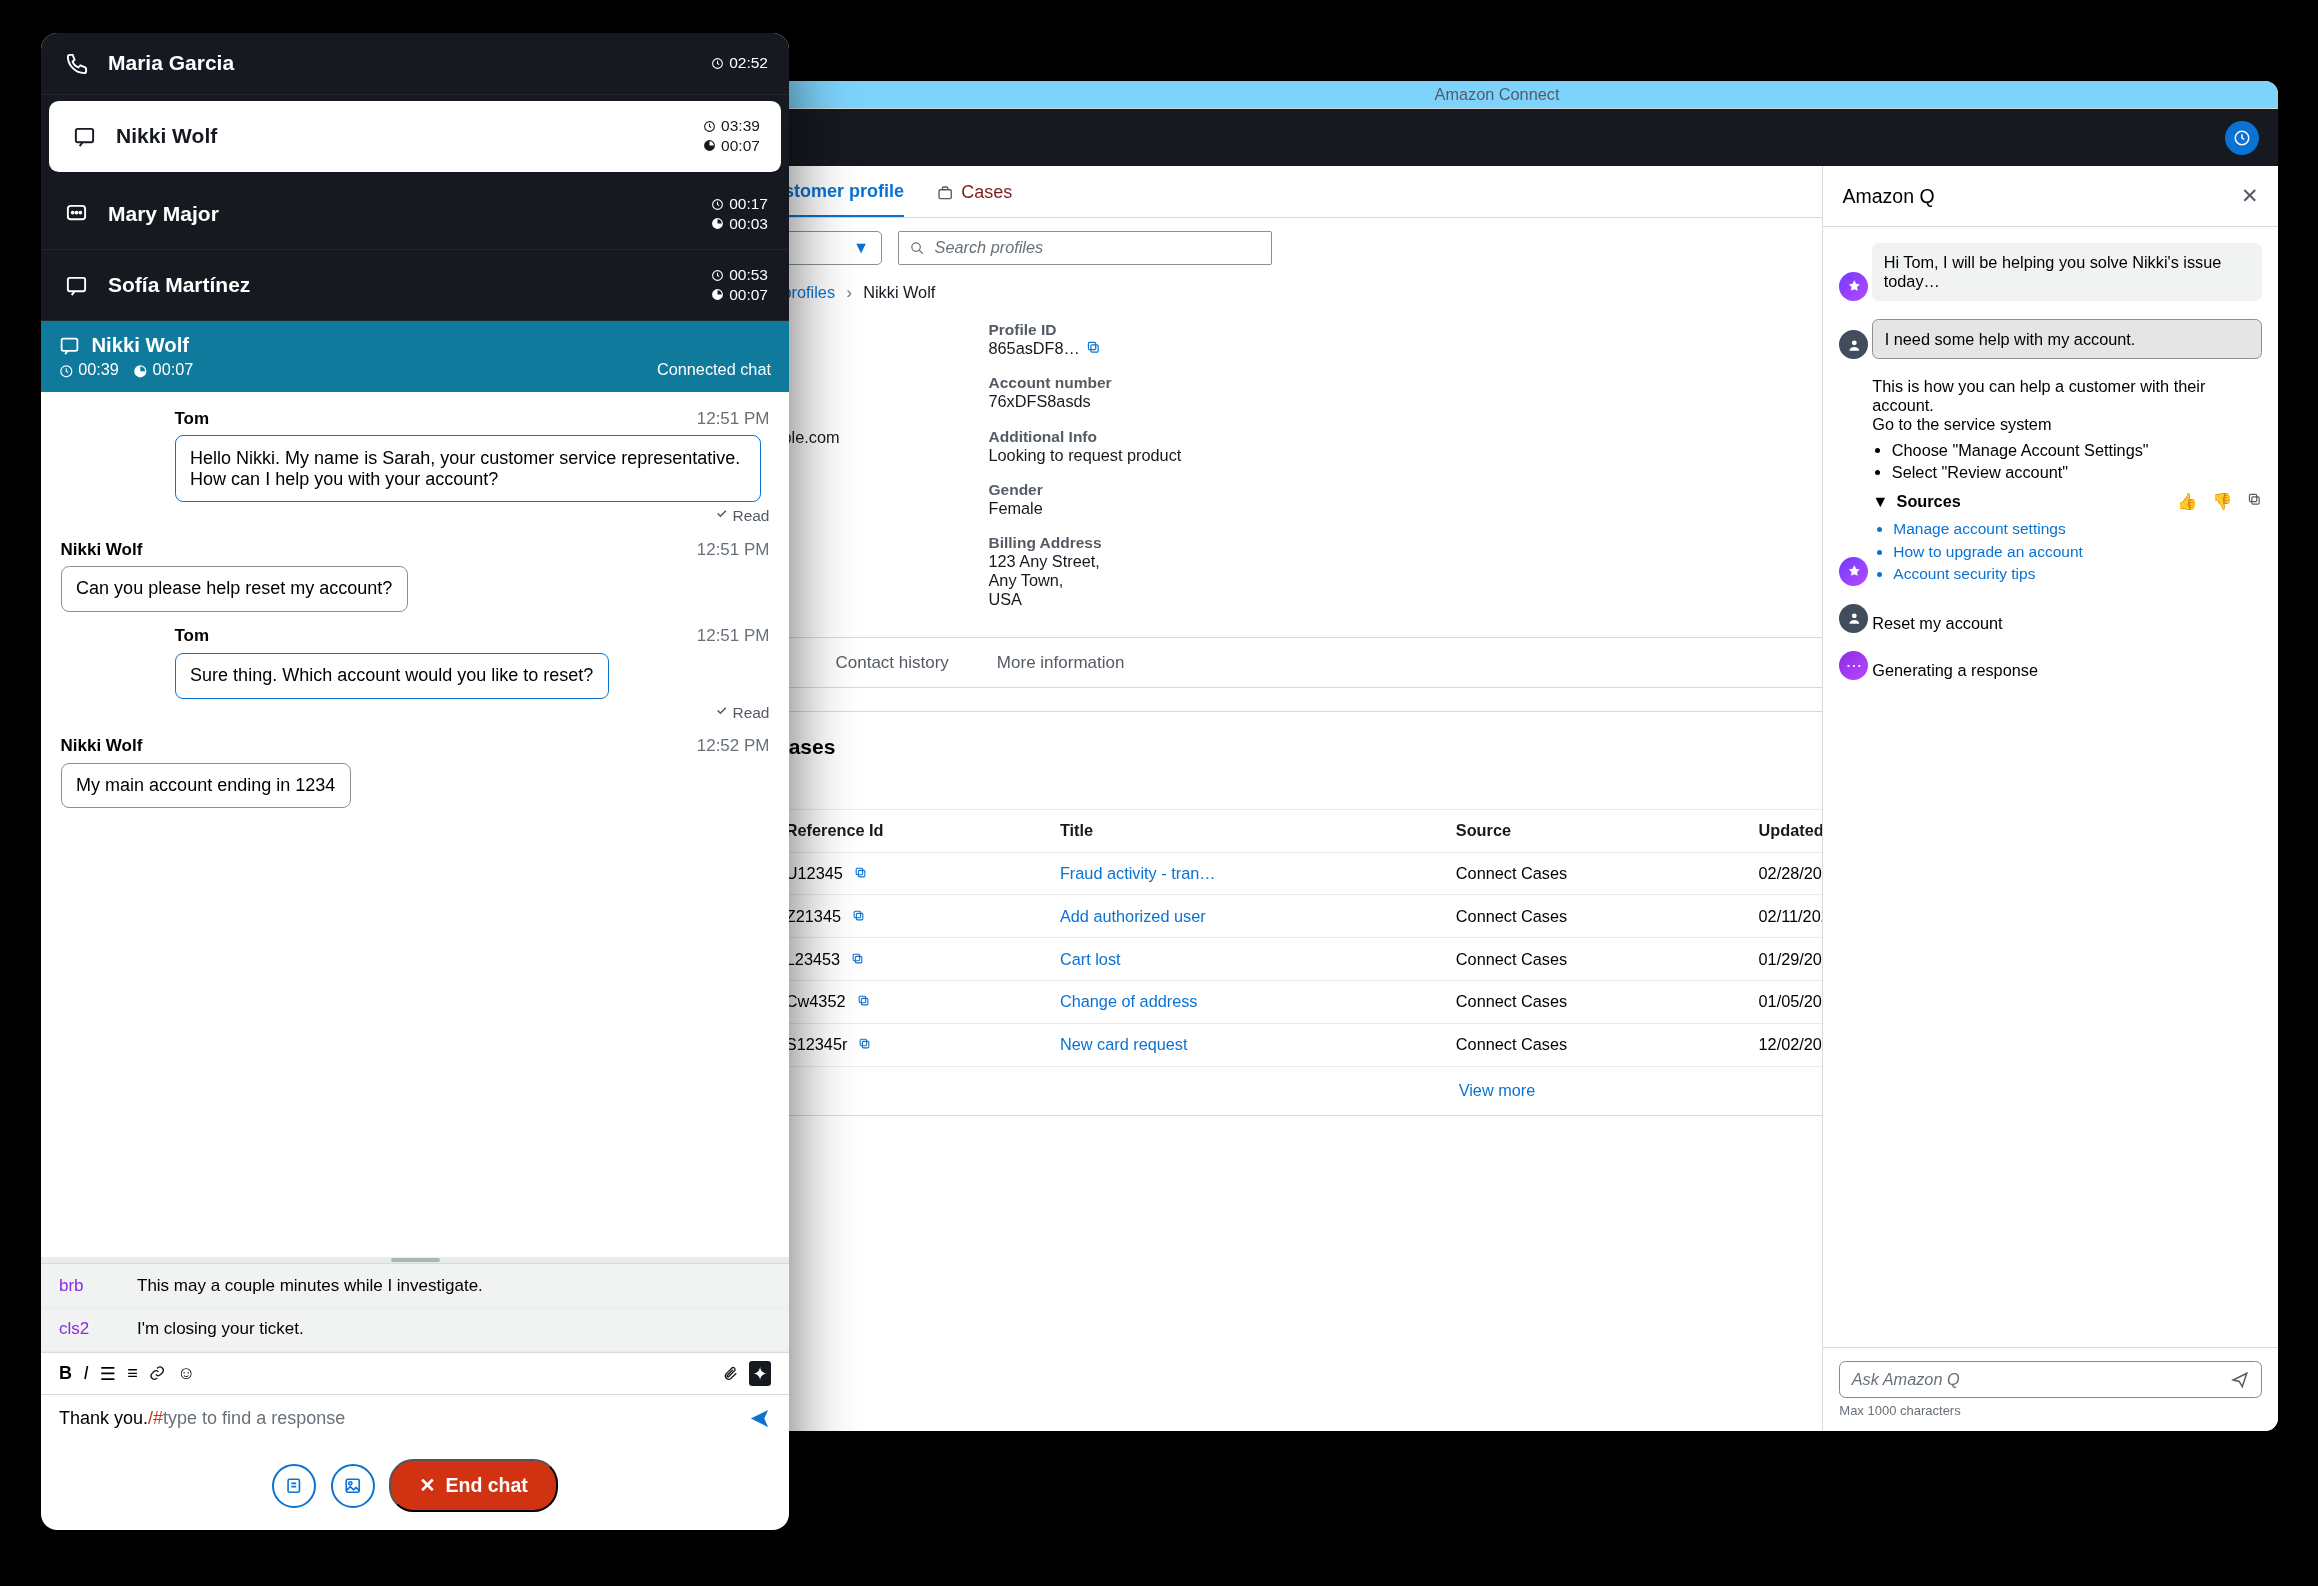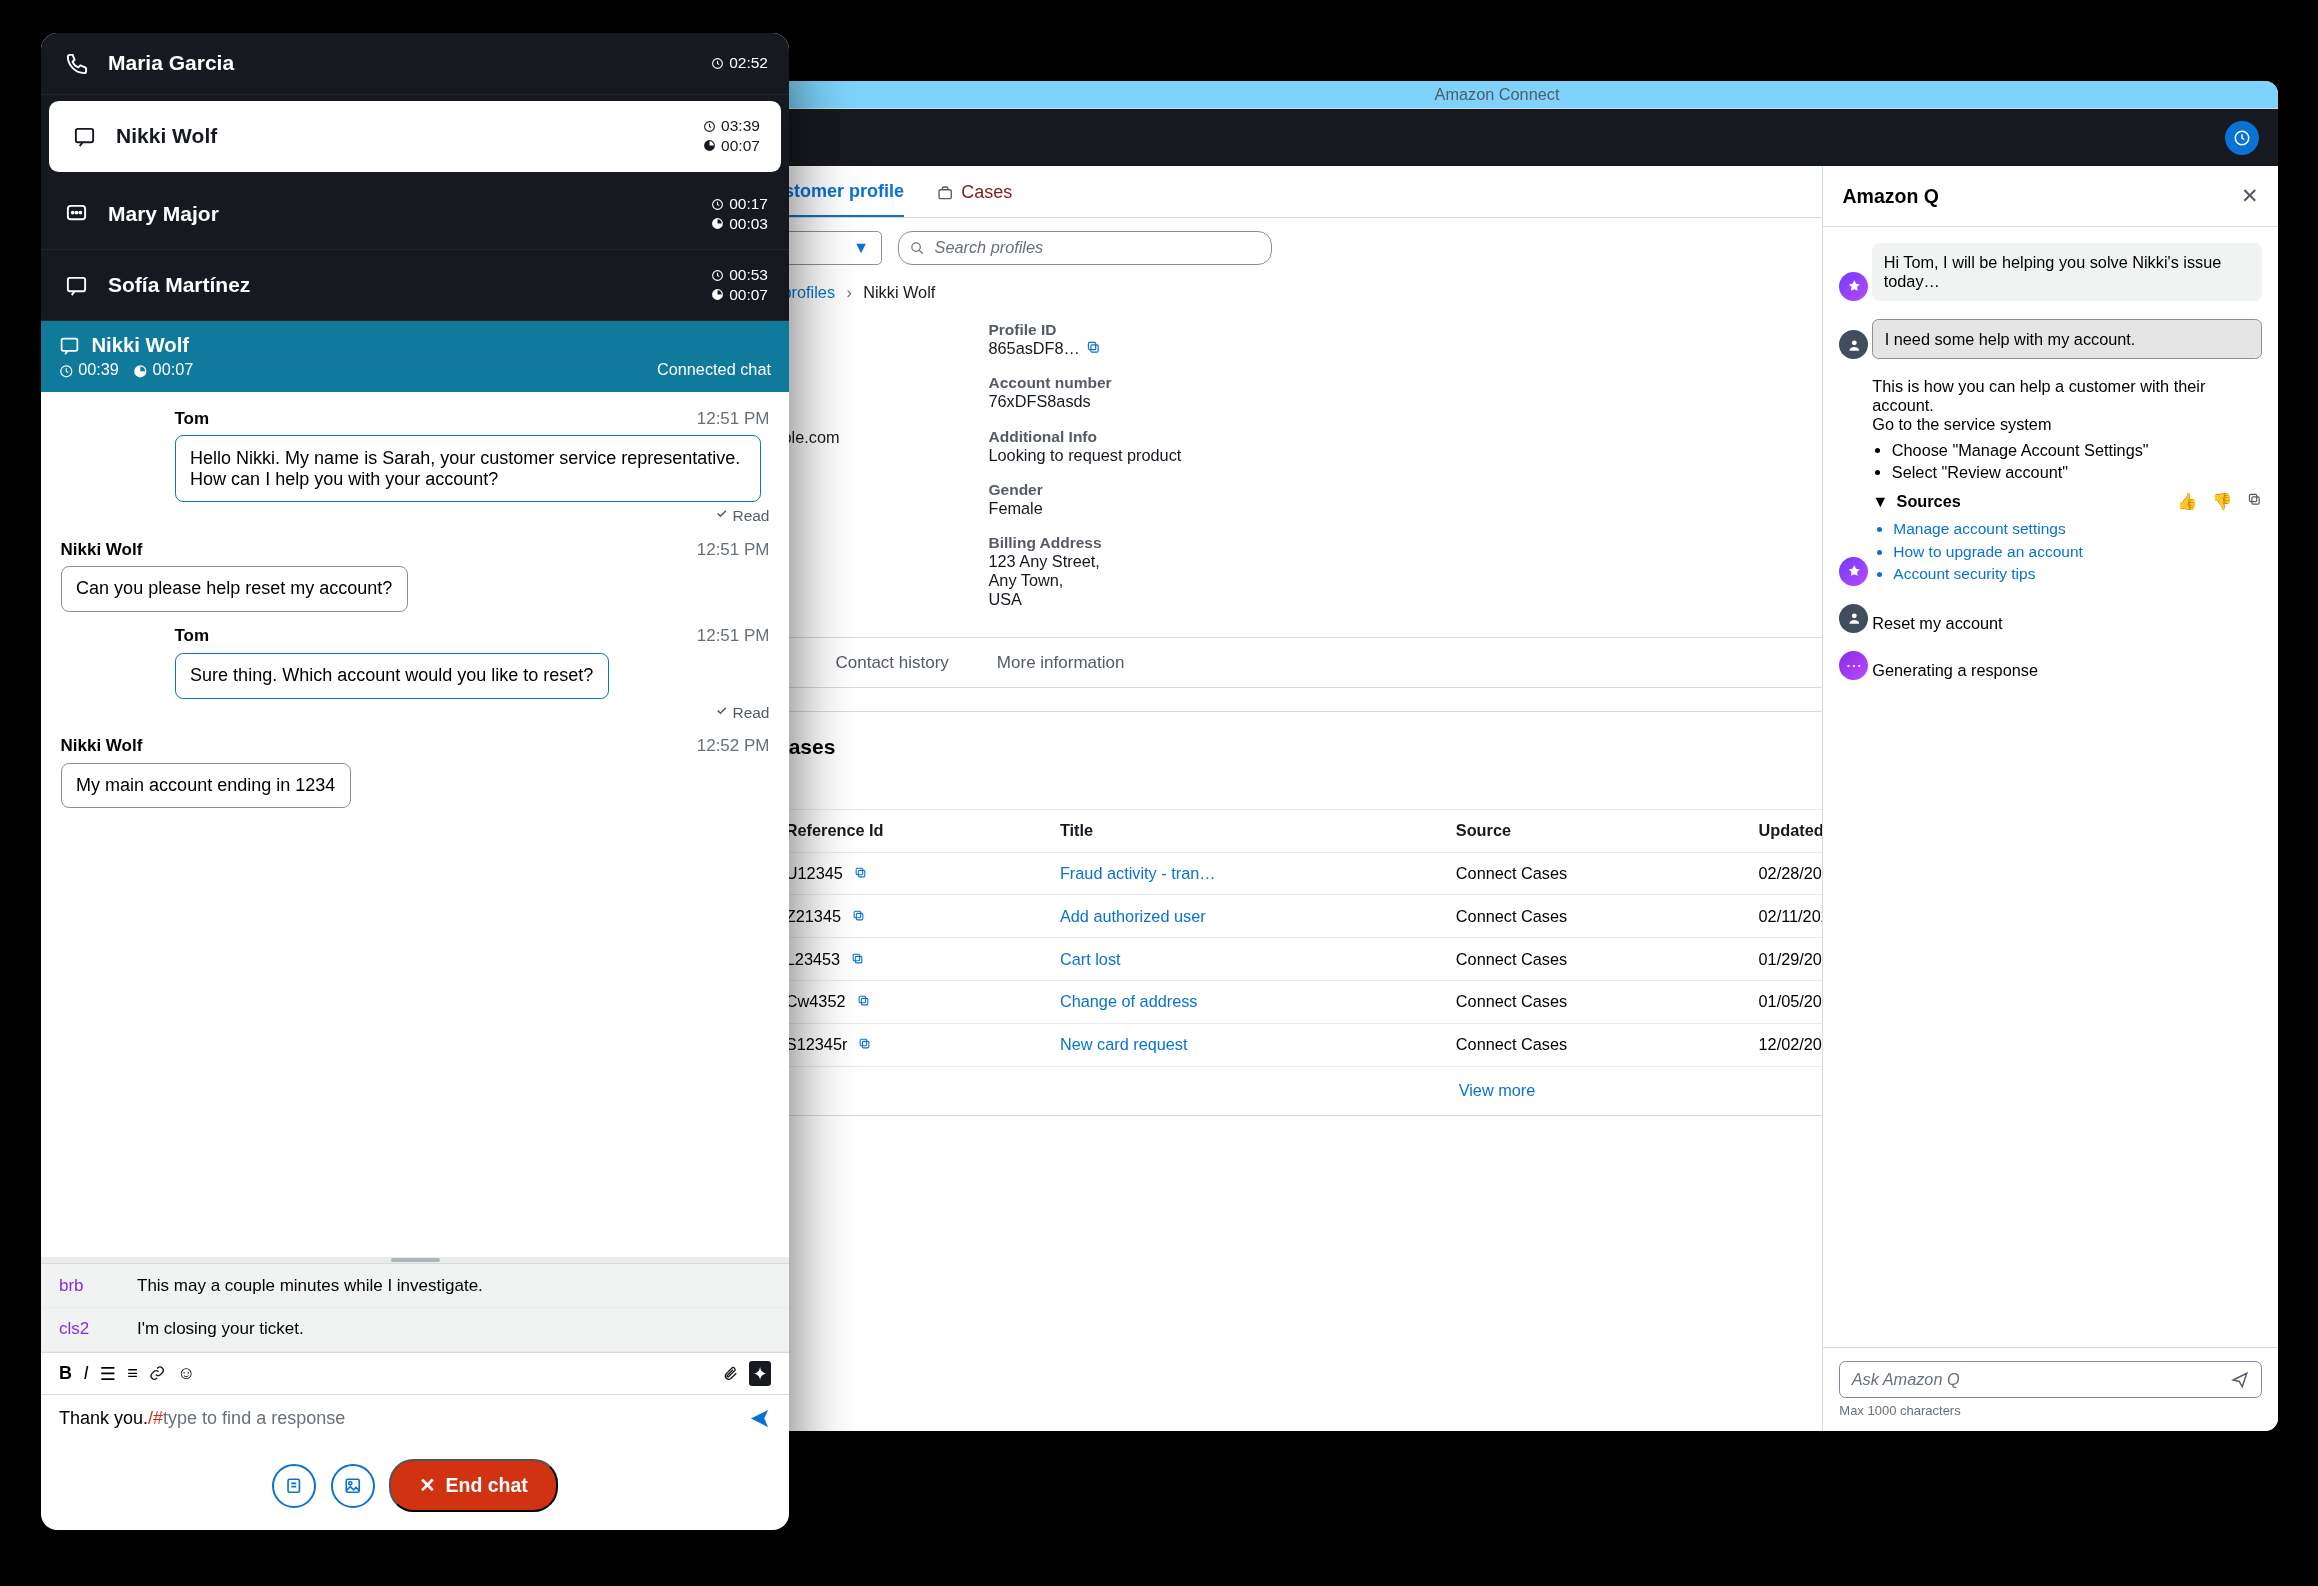--- a/index.html
+++ b/index.html
@@ -8,21 +8,21 @@
 .app-titlebar{height:28px;background:#7dd3fc;border-bottom:0.8px solid #d5dbdb;display:flex;align-items:center;justify-content:center;font-size:16.3px;color:#545b64}
 .app-header{height:57px;background:#16191f;display:flex;align-items:center;justify-content:flex-end;padding:0 19.5px}
 .header-icon{width:34px;height:34px;border-radius:50%;background:#0972d3;display:flex;align-items:center;justify-content:center}
 .tabs-row{height:52px;border-bottom:0.8px solid #d5dbdb;display:flex;align-items:center;padding:0 19.5px;gap:33px}
 .tab{display:flex;align-items:center;gap:8.1px;color:#0972d3;font-size:18px;font-weight:700;height:100%;border-bottom:2.4px solid #0972d3;padding-top:2.4px}
 .tab.alt{color:#7f1d1d;font-weight:400;border-bottom:none}
 .tabs-spacer{flex:1}
 .apps-btn{border:1.6px solid #0972d3;color:#0972d3;border-radius:18px;padding:4.9px 19.5px;font-size:16.3px;font-weight:700;display:flex;align-items:center;gap:8.1px;background:#fff}
 .filter-row{padding:11.4px 19.5px;display:flex;align-items:center;gap:16.3px}
 .sel{border:0.8px solid #879196;border-radius:4.9px;padding:6.5px 11.4px;font-size:16.3px;display:flex;align-items:center;gap:24.4px;width:146px;justify-content:space-between}
-.search{border:0.8px solid #879196;border-radius:14px;padding:6.5px 11.4px;font-size:16.3px;display:flex;align-items:center;gap:9.8px;width:374px;color:#687078}
+.search{border:0.8px solid #879196;border-radius:2px;padding:6.5px 11.4px;font-size:16.3px;display:flex;align-items:center;gap:9.8px;width:374px;color:#687078}
 .profile-btn{border:1.6px solid #0972d3;color:#0972d3;border-radius:18px;padding:6.5px 16.3px;font-size:16.3px;font-weight:700;display:flex;align-items:center;gap:6.5px;background:#fff;margin-left:auto}
 .bc{padding:4.9px 19.5px 11.4px;font-size:16.3px;color:#0972d3;display:flex;align-items:center;gap:11.4px}
 .bc .cur{color:#16191f}
 .profile-section{padding:8.1px 19.5px 19.5px;display:flex;gap:41px}
 .pcol{display:flex;flex-direction:column;gap:16.3px;min-width:212px}
 .plabel{font-size:15.5px;color:#545b64;font-weight:700}
 .pval{font-size:16.3px;color:#16191f}
 .edit-btn{border:1.6px solid #0972d3;color:#0972d3;border-radius:18px;padding:6.5px 19.5px;font-size:16.3px;font-weight:700;display:flex;align-items:center;gap:8.1px;background:#fff}
 .assoc{color:#037f0c;font-size:16.3px;font-weight:700;display:flex;align-items:center;gap:6.5px}
 .subtabs{border-top:0.8px solid #d5dbdb;border-bottom:0.8px solid #d5dbdb;padding:0 19.5px;display:flex;gap:48px;margin-top:8.1px}
@@ -34,21 +34,21 @@
 .refresh{border:1.6px solid #545b64;border-radius:50%;width:34px;height:34px;display:flex;align-items:center;justify-content:center}
 .pager{display:flex;align-items:center;gap:14.6px;padding:0 19.5px 8.1px;justify-content:flex-end;font-size:16.3px;color:#545b64}
 .pager .active{color:#16191f;font-weight:700}
 table{width:100%;border-collapse:collapse}
 th{text-align:left;font-size:16.3px;color:#16191f;font-weight:700;padding:11.4px 16.3px;border-top:0.8px solid #e9ebed;border-bottom:0.8px solid #e9ebed}
 td{font-size:16.3px;padding:11.4px 16.3px;border-bottom:0.8px solid #e9ebed}
 td .link{color:#0972d3}
 .viewmore{text-align:center;padding:14.6px;color:#0972d3;font-size:16.3px}
 .right-panel{position:absolute;right:0;top:85px;bottom:0;width:456px;border-left:0.8px solid #d5dbdb;background:#fff;display:flex;flex-direction:column}
 .rp-head{padding:18px 19.5px;display:flex;align-items:center;justify-content:space-between;border-bottom:0.8px solid #d5dbdb}
-.rp-title{font-size:19.5px;font-weight:700}
+.rp-title{font-size:19.5px;font-weight:400}
 .rp-body{flex:1;padding:16.3px;overflow:auto;display:flex;flex-direction:column;gap:18px;font-size:16.3px}
 .q-row{display:flex;gap:4px;align-items:flex-end}
 .q-avatar{width:29px;height:29px;border-radius:50%;flex-shrink:0;display:flex;align-items:center;justify-content:center}
 .q-avatar.q{background:linear-gradient(135deg,#6f3bff,#b84aff)}
 .q-avatar.u{background:#414d5c}
 .q-bubble{background:#f1f3f3;border-radius:6.5px;padding:9.8px 11.4px;flex:1}
 .q-srchead{display:flex;align-items:center;gap:8.1px;margin-top:8.1px;font-weight:700}
 .q-links{padding-left:21px;margin-top:6.5px}
 .q-links li{color:#0972d3;font-size:15.5px;padding:2.4px 0}
 .rp-input{padding:13px 16.3px;border-top:0.8px solid #d5dbdb}

